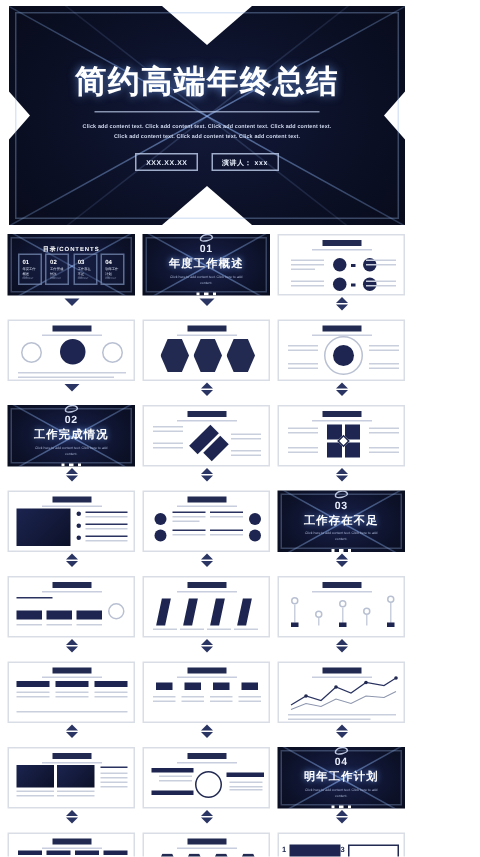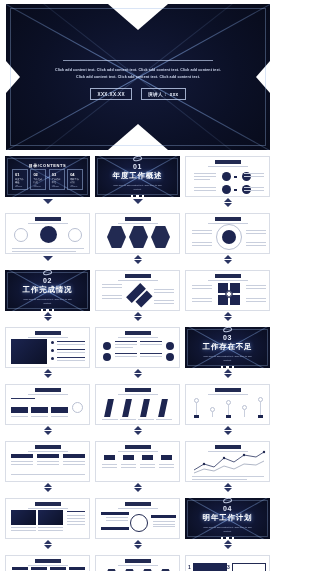--- a/index.html
+++ b/index.html
@@ -133,20 +133,21 @@
     <div class="ray r2"></div>
     <div class="ray r3"></div>
     <div class="ray r4"></div>
     <div class="wtri top"></div>
     <div class="wtri bot"></div>
     <div class="wtri left"></div>
     <div class="wtri right"></div>
     <div class="hero-border"></div>
 
     <div class="hero-inner">
+      <div class="hero-title">简约高端年终总结</div>
       <div class="hero-rule"></div>
       <div class="hero-sub">Click add content text. Click add content text. Click add content text. Click add content text. Click add content text. Click add content text. Click add content text.</div>
       <div class="hero-meta">
         <div class="hero-chip">XXX.XX.XX</div>
         <div class="hero-chip">演讲人： xxx</div>
       </div>
     </div>
   </div>
 
   <div class="grid">

